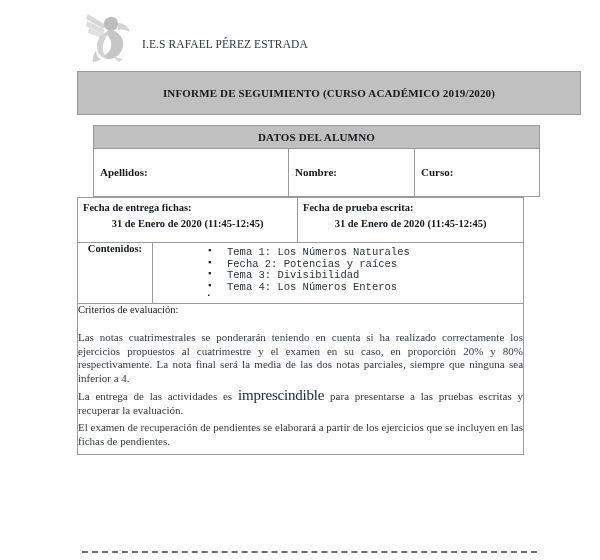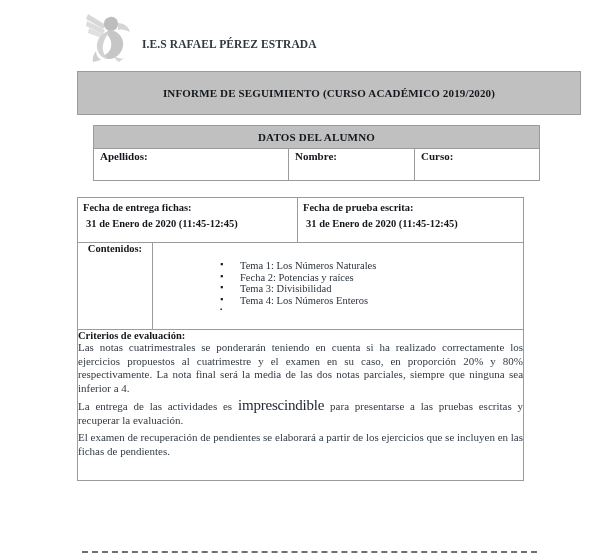--- a/index.html
+++ b/index.html
@@ -35,21 +35,21 @@
   }
   .logo-icon {
     width: 52px;
     height: 54px;
     flex: 0 0 52px;
     display: block;
   }
   .school-name {
     font-family: "Liberation Serif", "DejaVu Serif", serif;
     font-size: 11.5px;
-    font-weight: 700;
+    font-weight: 400;
     letter-spacing: 0.1px;
     color: #2f3740;
     white-space: nowrap;
     padding-top: 12px;
   }
 
   
   .doc-table {
     position: absolute;
     border-collapse: collapse;
@@ -91,21 +91,21 @@
     height: 22px;
     vertical-align: middle;
     font-size: 11px;
     letter-spacing: 0.2px;
   }
   #datos-table td.field {
     height: 30px;
     font-size: 11px;
     font-weight: 700;
     color: #14181c;
-    padding: 1px 0 0 6px;
+    padding: 17px 0 0 6px;
     vertical-align: top;
   }
 
   
   #parte-table {
     left: 77px;
     top: 197px;
     width: 446px;
   }
   #parte-table td {
@@ -126,21 +126,21 @@
   }
   .fecha-label {
     font-weight: 700;
     color: #14181c;
     padding: 4px 0 2px 5px;
     font-size: 10.5px;
   }
   .fecha-value {
     font-weight: 700;
     color: #14181c;
-    text-align: left;
+    text-align: center;
     padding: 3px 8px 4px 8px;
     font-size: 10.5px;
   }
   .fecha-cell {
     height: 44px;
   }
 
   
   .contenidos-label-cell {
     width: 75px;
@@ -150,23 +150,24 @@
   }
   .contenidos-label {
     font-weight: 700;
     color: #14181c;
     font-size: 10.5px;
   }
   .contenidos-list-cell {
     padding: 3px 0 2px 0;
   }
   ul.temas {
-    margin: 17px;
+    margin: 4px;
     padding: 0 0 0 70px;
     list-style: none;
+    font-family: Liberation Mono, monospace;
   }
   ul.temas li {
     position: relative;
     font-size: 10.5px;
     line-height: 11.6px;
     color: #2b333b;
     padding-left: 0;
     white-space: nowrap;
   }
   ul.temas li::before {
@@ -186,24 +187,24 @@
     top: 0;
     left: -20px;
   }
 
   
   .criterios-cell {
     padding: 3px 8px 8px 6px;
     height: 150px;
   }
   .criterios-title {
-    font-weight: 700;
-    color: #14181c;
-    font-size: 10.5px;
-    margin-bottom: 0;
+    font-weight: 400;
+    color: #14181c;
+    font-size: 10.5px;
+    margin-bottom: 16px;
   }
   .criterios-p {
     text-align: justify;
     font-size: 11px;
     line-height: 13.5px;
     color: #333b44;
     margin: 0 0 4px 0;
   }
   .criterios-p.last {
     margin-bottom: 0;

